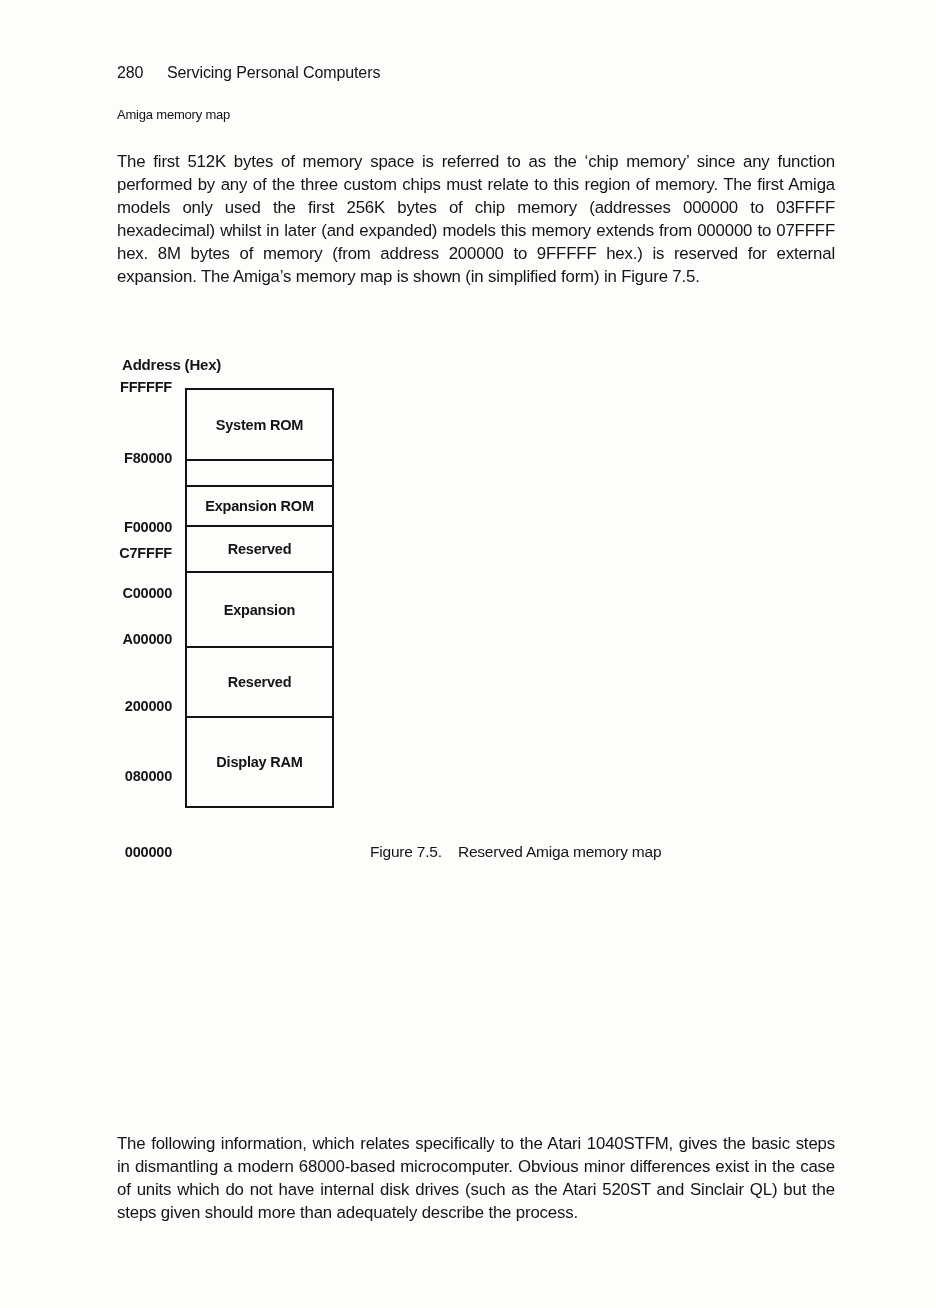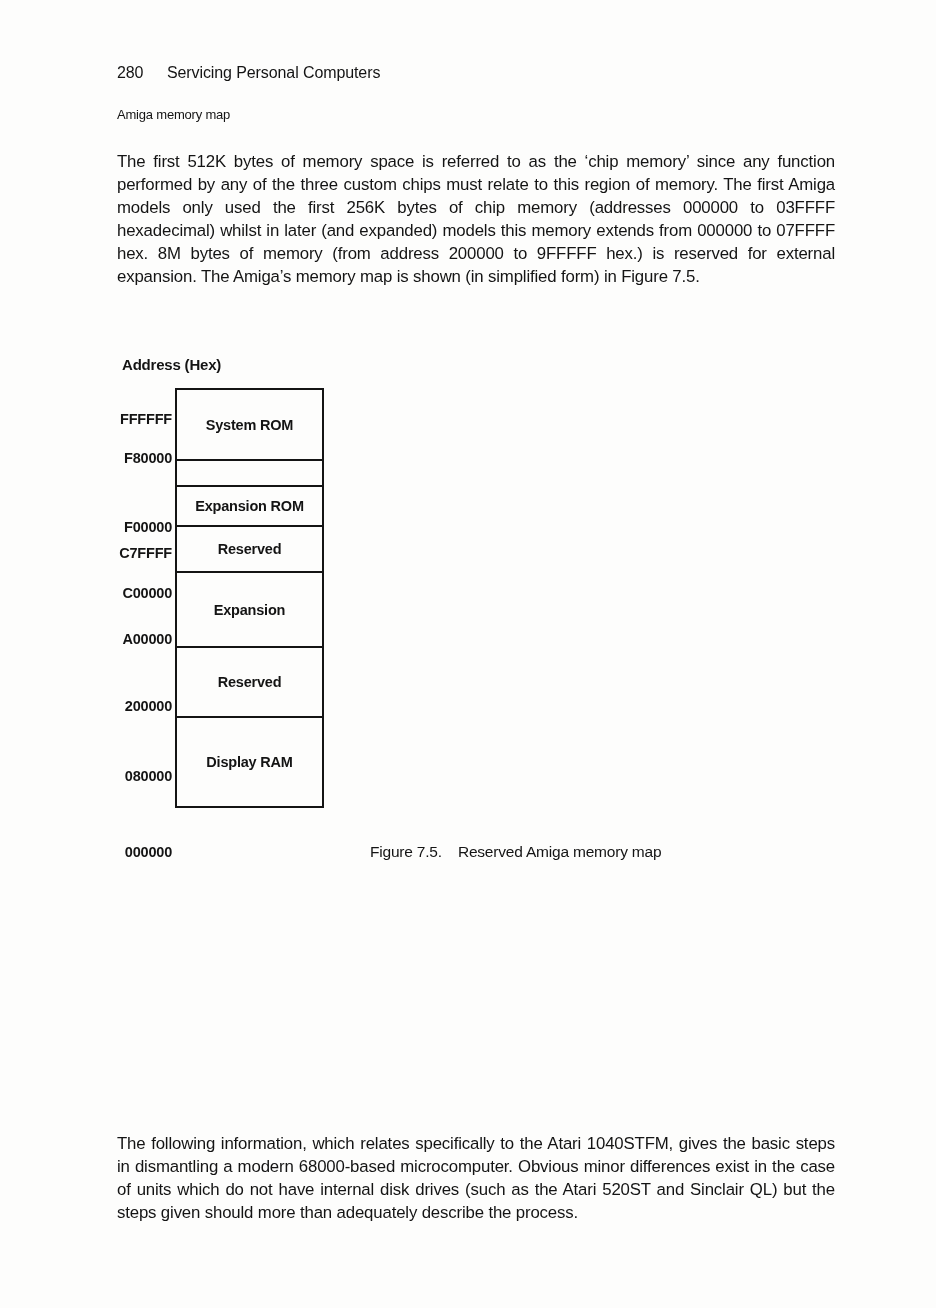--- a/index.html
+++ b/index.html
@@ -56,21 +56,21 @@
   .addr {
     position: absolute; right: 0;
     width: 70px;
     text-align: right;
     font-size: 14.5px;
     font-weight: 700;
     letter-spacing: -0.2px;
     white-space: nowrap;
   }
   .map-box {
-    position: absolute; top: 32px; left: 58px;
+    position: absolute; top: 32px; left: 68px;
     width: 145px;
     border: 2px solid #141414;
     box-sizing: content-box;
     background: #fdfdfc;
   }
   .seg {
     box-sizing: border-box;
     display: flex;
     align-items: center;
     justify-content: center;
@@ -107,21 +107,21 @@
     <span class="pageno">280</span><span>Servicing Personal Computers</span>
   </div>
 
   <div class="abs h-small">Amiga memory map</div>
 
   <div class="abs body-par p1">The first 512K bytes of memory space is referred to as the ‘chip memory’ since any function performed by any of the three custom chips must relate to this region of memory. The first Amiga models only used the first 256K bytes of chip memory (addresses 000000 to 03FFFF hexadecimal) whilst in later (and expanded) models this memory extends from 000000 to 07FFFF hex. 8M bytes of memory (from address 200000 to 9FFFFF hex.) is reserved for external expansion. The Amiga’s memory map is shown (in simplified form) in Figure 7.5.</div>
 
   <div class="abs figure-block">
     <div class="axis-label">Address (Hex)</div>
     <div class="addr-col" id="addrCol">
-        <div class="addr" style="top: -9px; margin-top: 32px;">FFFFFF</div>
+        <div class="addr" style="top: -9px;">FFFFFF</div>
         <div class="addr" style="top: 62px;">F80000</div>
         <div class="addr" style="top: 131px;">F00000</div>
         <div class="addr" style="top: 157px;">C7FFFF</div>
         <div class="addr" style="top: 197px;">C00000</div>
         <div class="addr" style="top: 243px;">A00000</div>
         <div class="addr" style="top: 310px;">200000</div>
         <div class="addr" style="top: 380px;">080000</div>
         <div class="addr" style="top: 456px;">000000</div>
       </div>
     <div class="map-box" id="mapBox">

